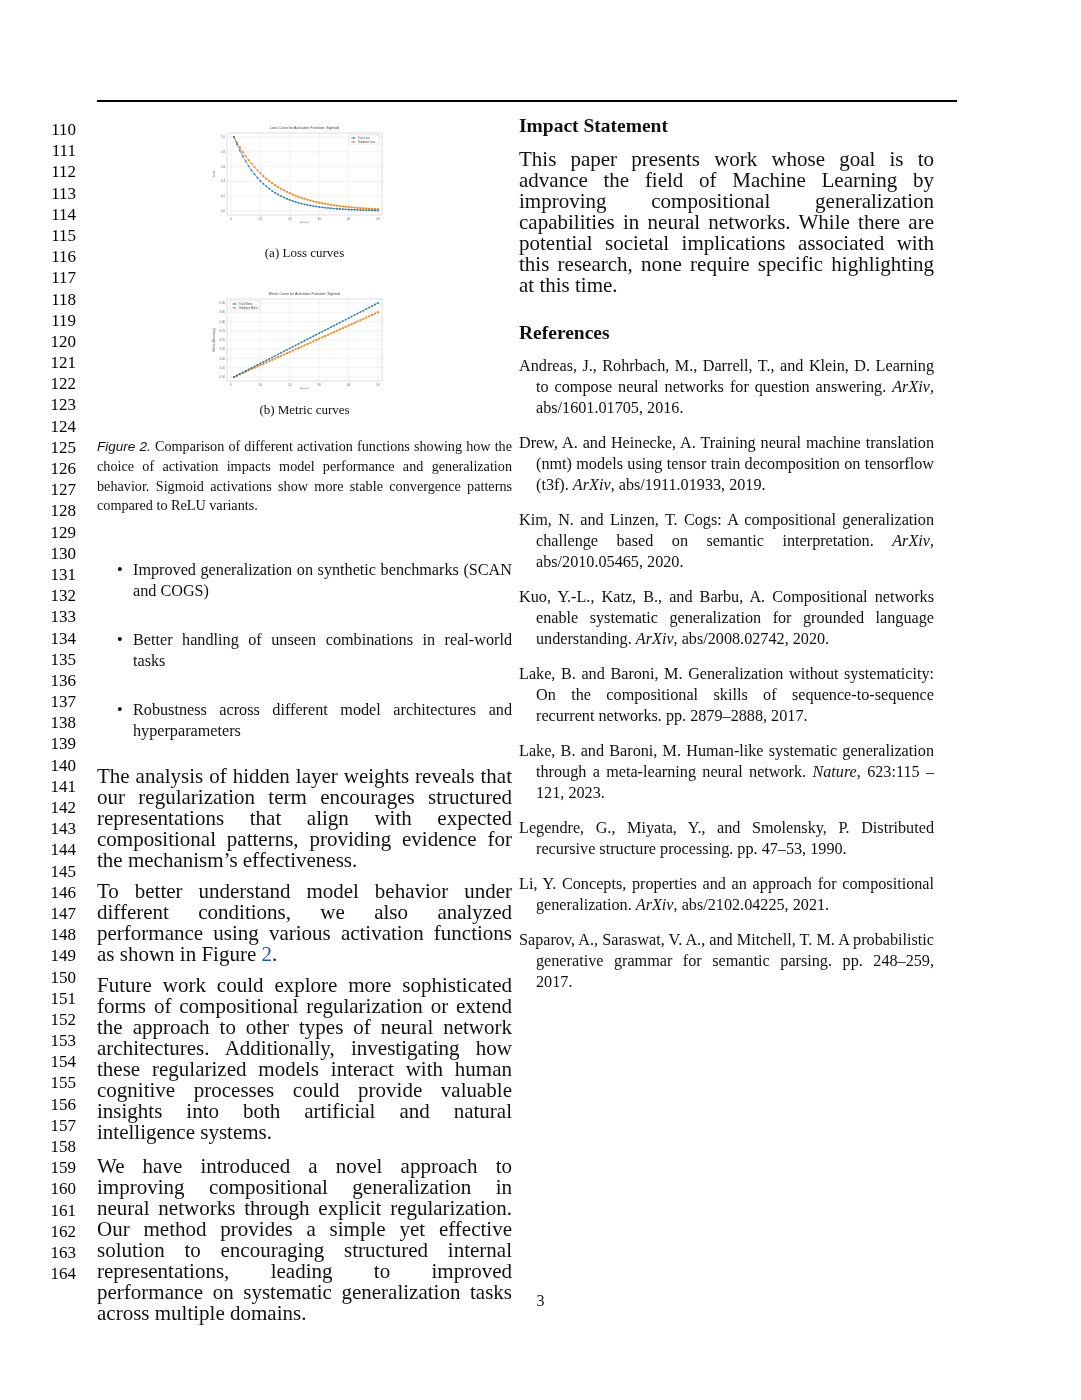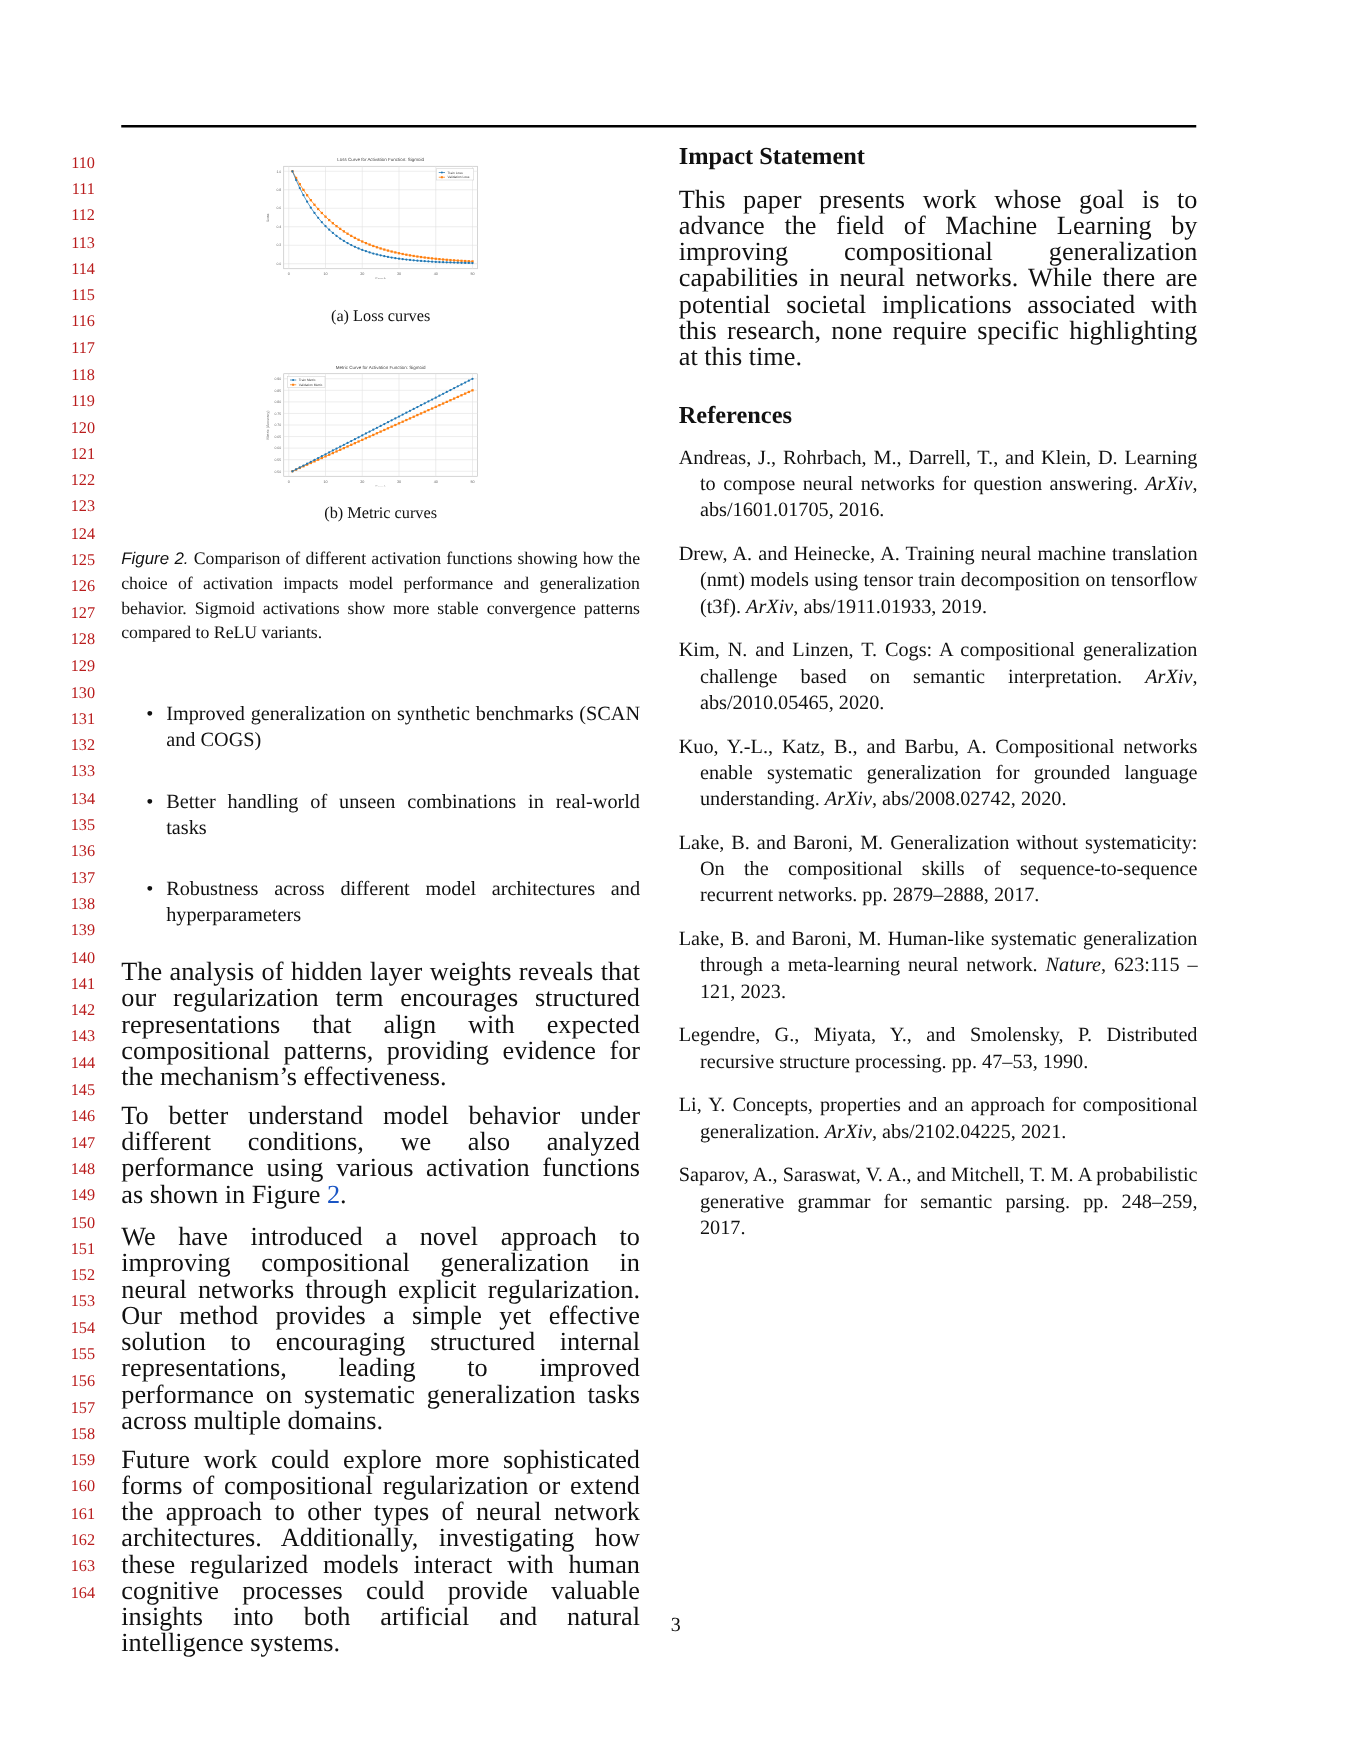--- a/index.html
+++ b/index.html
@@ -1,21 +1,21 @@
 <!DOCTYPE html>
 <html><head>
 <meta charset="utf-8">
 <style>
   html, body { margin:0; padding:0; background:#fff; }
   body { width:1081px; height:1400px; position:relative; font-family:"Liberation Serif", "DejaVu Serif", serif; color:#111; overflow:hidden; }
   .rule { position:absolute; left:97px; top:100px; width:860px; height:2px; background:#000; }
-  .linenos { position:absolute; left:30px; top:119px; width:46px; text-align:right; color:#b91c1c; font-size:13px; line-height:21.2px; }
+  .linenos { position:absolute; left:30px; top:119px; width:46px; text-align:right; color:#000000; font-size:17px; line-height:21.2px; }
   .linenos div { height:21.2px; }
   .col-left { position:absolute; left:97px; top:115px; width:415px; }
-  .col-right { position:absolute; left:543px; top:115px; width:415px; }
+  .col-right { position:absolute; left:519px; top:115px; width:415px; }
   .p { font-size:21px; line-height:21px; text-align:justify; margin:0; hyphens:auto; }
   .h1 { font-weight:bold; font-size:19.5px; margin:0; }
   .fig { position:relative; }
   .subcap { text-align:center; font-size:13px; }
   .figcap { font-size:14.2px; line-height:19.8px; text-align:justify; }
   .figcap .lab { font-style:italic; font-family:"Liberation Sans", sans-serif; font-size:13.5px; }
   .bullets { margin:0; padding:0; list-style:none; }
   .bullets li { position:relative; padding-left:36px; font-size:16.2px; line-height:21px; text-align:justify; }
   .bullets li .dot { position:absolute; left:20px; top:0; }
   .ref { font-size:16.2px; line-height:21px; padding-left:17px; text-indent:-17px; text-align:justify; margin:0 0 14px 0; }
@@ -384,22 +384,22 @@
 
   <ul class="bullets" style="margin-top:44px;">
     <li><span class="dot">•</span><span>Improved generalization on synthetic benchmarks (SCAN and COGS)</span></li>
     <li style="margin-top:28px;"><span class="dot">•</span><span>Better handling of unseen combinations in real-world tasks</span></li>
     <li style="margin-top:28px;"><span class="dot">•</span><span>Robustness across different model architectures and hyperparameters</span></li>
   </ul>
 
   <p class="p" style="margin-top:24px;">The analysis of hidden layer weights reveals that our regularization term encourages structured representations that align with expected compositional patterns, providing evidence for the mechanism’s effectiveness.</p>
   <p class="p" style="margin-top:10px;"><span>To better understand model behavior under different conditions, we also analyzed performance using various activation functions as shown in Figure </span><span class="link">2</span><span>.</span></p>
 
+  <p class="p" style="margin-top:10px;">Future work could explore more sophisticated forms of compositional regularization or extend the approach to other types of neural network architectures. Additionally, investigating how these regularized models interact with human cognitive processes could provide valuable insights into both artificial and natural intelligence systems.</p>
   <p class="p" style="margin-top:13px;">We have introduced a novel approach to improving compositional generalization in neural networks through explicit regularization. Our method provides a simple yet effective solution to encouraging structured internal representations, leading to improved performance on systematic generalization tasks across multiple domains.</p>
-  <p class="p" style="margin-top:10px;">Future work could explore more sophisticated forms of compositional regularization or extend the approach to other types of neural network architectures. Additionally, investigating how these regularized models interact with human cognitive processes could provide valuable insights into both artificial and natural intelligence systems.</p>
 </div>
 
 <div class="col-right">
   <h2 class="h1">Impact Statement</h2>
   <p class="p" style="margin-top:12px;">This paper presents work whose goal is to advance the field of Machine Learning by improving compositional generalization capabilities in neural networks. While there are potential societal implications associated with this research, none require specific highlighting at this time.</p>
 
   <h2 class="h1" style="margin-top:26px;">References</h2>
   <div id="refs" style="margin-top:12px;">
       <p class="ref">Andreas, J., Rohrbach, M., Darrell, T., and Klein, D. Learning to compose neural networks for question answering. <i>ArXiv</i>, abs/1601.01705, 2016.</p>
       <p class="ref">Drew, A. and Heinecke, A. Training neural machine translation (nmt) models using tensor train decomposition on tensorflow (t3f). <i>ArXiv</i>, abs/1911.01933, 2019.</p>

